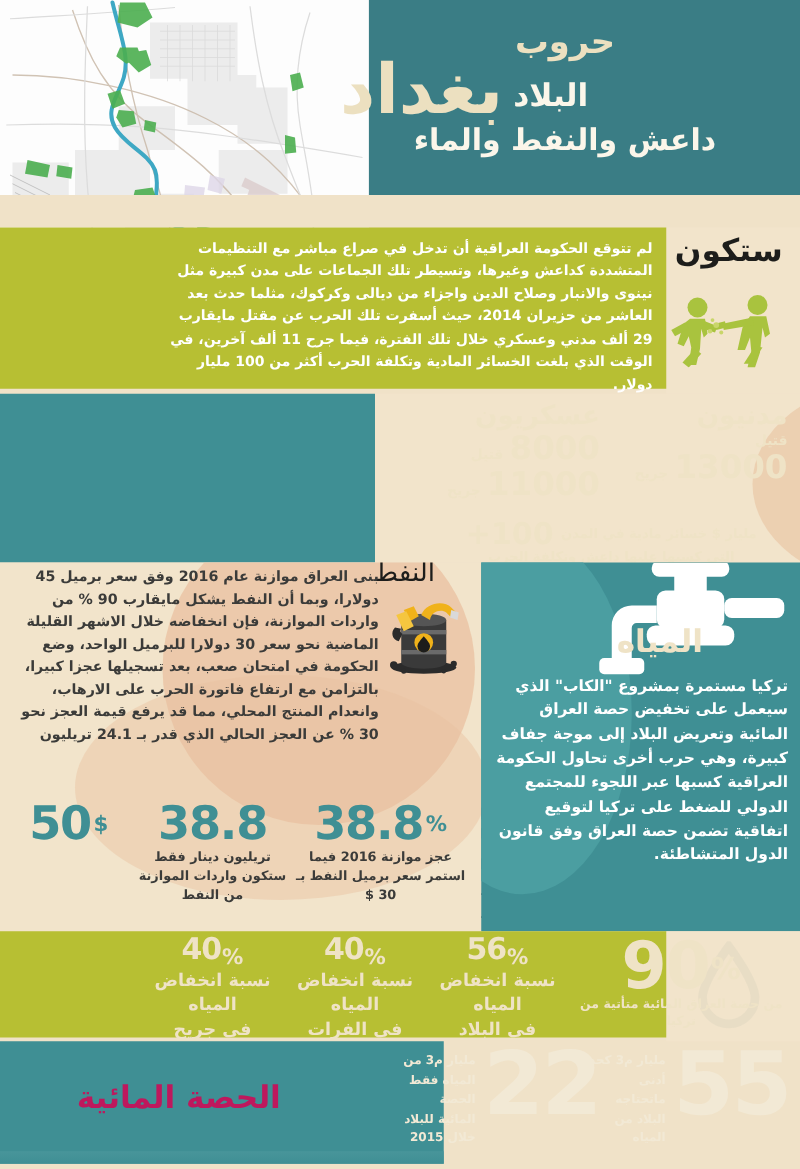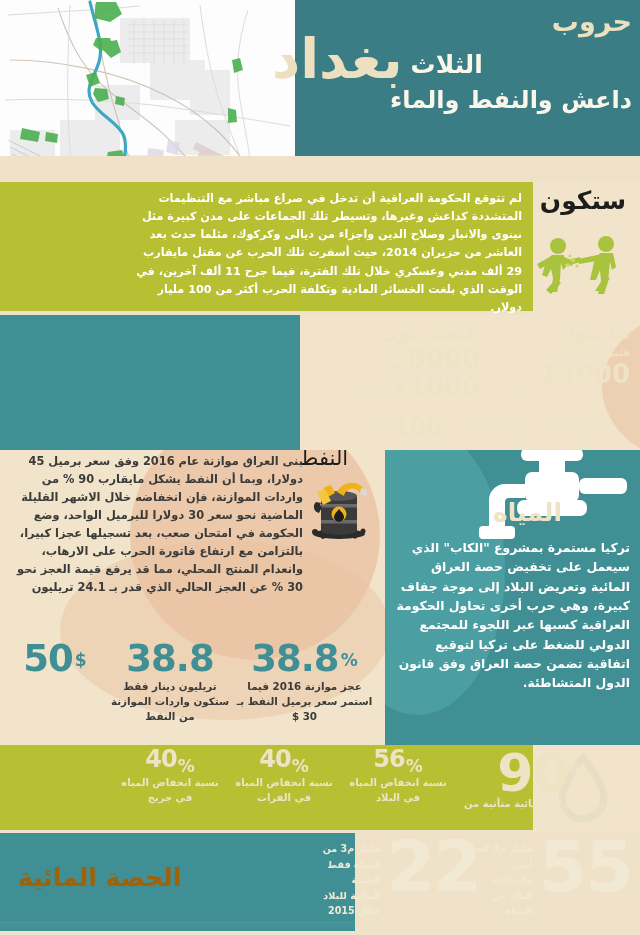--- a/index.html
+++ b/index.html
@@ -8,21 +8,21 @@
     background:#f0e2c8;
     font-family:"DejaVu Sans","Liberation Sans",sans-serif;
     position:relative;
   }
   .page{position:relative;width:640px;height:935px;overflow:hidden;background:#f0e2c8;}
 
   
   .header{position:absolute;left:0;top:0;width:640px;height:156px;background:#3a7d85;}
   .map{position:absolute;left:0;top:0;width:295px;height:205px;background:#fdfdfd;overflow:hidden;}
   .map svg{display:block;}
-  .title-block{position:absolute;right:8px;top:8px;width:360px;text-align:right;color:#ece0c0;direction:rtl;}
+  .title-block{position:absolute;right:8px;top:20px;width:360px;text-align:center;color:#ece0c0;direction:rtl;}
   .t-harb{font-size:27px;font-weight:bold;line-height:1;letter-spacing:0px;}
   .t-bagh-row{display:flex;align-items:flex-end;justify-content:flex-end;gap:8px;line-height:1;margin-top:-2px;}
   .t-bagh{font-size:55px;font-weight:bold;line-height:.95;}
   .t-thalath{font-size:25px;font-weight:bold;padding-bottom:8px;color:#fbf6ea;}
   .t-sub{font-size:24px;font-weight:bold;color:#fbf6ea;margin-top:1px;}
   .header-strip{position:absolute;left:0;top:156px;width:640px;height:26px;background:#f0e2c8;}
 
   
   .daesh-band{position:absolute;left:0;top:182px;width:640px;height:133px;}
   .daesh-green{position:absolute;left:0;top:0;width:533px;height:129px;background:#b7bf33;}
@@ -84,36 +84,36 @@
   .ost-b{right:150px;width:130px;}
   .ost-c{right:282px;width:96px;}
 
   
   .pband{position:absolute;left:0;top:745px;width:640px;height:88px;}
   .pband-green{position:absolute;left:0;top:0;width:533px;height:85px;background:#b7bf33;}
   .pband-beige{position:absolute;left:533px;top:0;width:107px;height:88px;background:#f2e4cb;}
   .drop{position:absolute;left:552px;top:8px;width:62px;height:72px;}
   .pct{position:absolute;top:2px;direction:rtl;text-align:center;color:#efe3c6;}
   .pct .nrow{display:flex;align-items:flex-start;justify-content:center;gap:1px;line-height:1;}
-  .pct .c{font-size:10px;font-weight:bold;line-height:1.35;margin-top:1px;}
+  .pct .c{font-size:14px;font-weight:bold;line-height:1.35;margin-top:1px;}
   .p90{right:10px;width:170px;}
   .p90 .n{font-size:52px;font-weight:bold;letter-spacing:-1px;}
   .p90 .u{font-size:24px;font-weight:bold;padding-top:16px;}
   .p90 .c{font-size:10px;margin-top:-2px;}
   .psm .n{font-size:24px;font-weight:bold;letter-spacing:-1px;}
   .psm .u{font-size:17px;font-weight:bold;padding-top:11px;}
   .p56{right:186px;width:112px;}
   .p40a{right:300px;width:112px;}
   .p40b{right:414px;width:112px;}
 
   
   .bottom{position:absolute;left:0;top:833px;width:640px;height:102px;}
   .bot-teal{position:absolute;left:0;top:0;width:355px;height:98px;background:#3f8f94;}
-  .bot-title{position:absolute;right:372px;top:30px;width:250px;text-align:left;direction:rtl;
-     font-size:25px;font-weight:bold;color:#a16207;}
+  .bot-title{position:absolute;right:372px;top:30px;width:250px;text-align:center;direction:rtl;
+     font-size:25px;font-weight:bold;color:#be185d;}
   .botgrp{position:absolute;top:4px;display:flex;direction:rtl;align-items:flex-start;gap:6px;}
   .bot-num{font-size:70px;font-weight:bold;color:#f2e9d5;line-height:.88;letter-spacing:-2px;}
   .bot-cap{font-size:9.6px;font-weight:bold;color:#f2e9d5;line-height:1.62;text-align:right;direction:rtl;padding-top:4px;width:62px;}
   .g55{right:8px;}
   .g22{right:160px;}
   .reflect{position:absolute;left:0;top:88px;width:355px;height:10px;background:linear-gradient(#49969b,#3f8f94);opacity:.9;}
 </style>
 </head>
 <body>
 
@@ -182,21 +182,21 @@
       </g>
       <g stroke="#bdbdbd" stroke-width="0.7" fill="none">
         <path d="M8 140 l32 16 M10 147 l30 15 M12 154 l28 14"></path>
       </g>
     </svg>
   </div>
 
   <div class="title-block">
     <div class="t-harb">حروب</div>
     <div class="t-bagh-row">
-      <span class="t-thalath">الثلاث</span>
+      <span class="t-thalath">البلاد</span>
       <span class="t-bagh">بغداد</span>
     </div>
     <div class="t-sub">داعش والنفط والماء</div>
   </div>
   <div class="header-strip"></div>
 
   <div class="daesh-band">
     <div class="daesh-right"></div>
     <div class="daesh-green"></div>
     <div class="daesh-title">ستكون</div>

